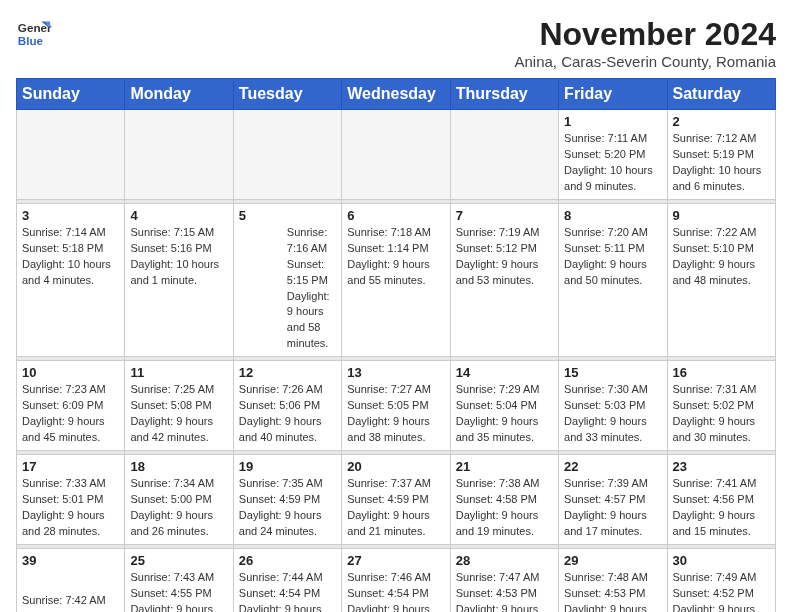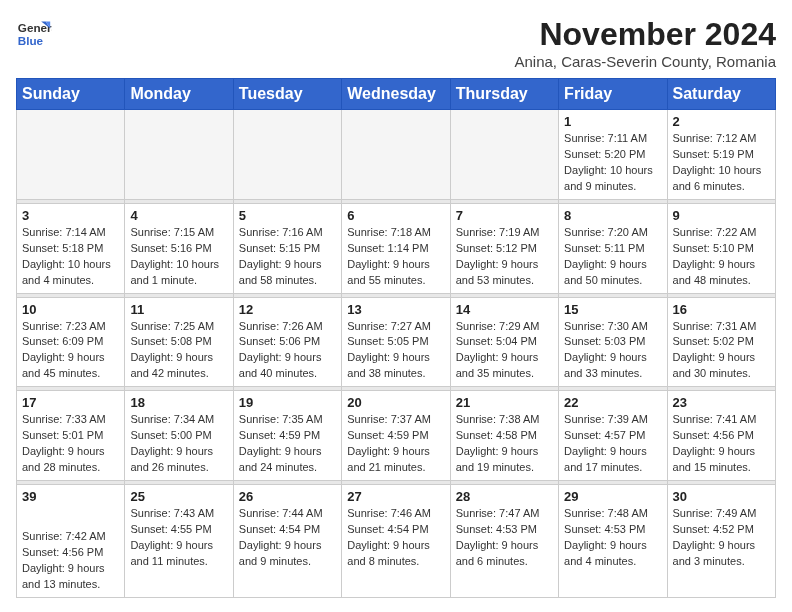--- a/index.html
+++ b/index.html
@@ -149,21 +149,21 @@
 Daylight: 10 hours and 4 minutes.</div>
         </td>
         <td>
           <span class="day-number">4</span>
           <div class="day-info" style="white-space: pre-line;">Sunrise: 7:15 AM
 Sunset: 5:16 PM
 Daylight: 10 hours and 1 minute.</div>
         </td>
         <td>
           <span class="day-number">5</span>
-          <div class="day-info" style="white-space: pre-line;">Sunrise: 7:16 AM
+          <div class="day-info" style="white-space: pre-line; margin-left: 48px;">Sunrise: 7:16 AM
 Sunset: 5:15 PM
 Daylight: 9 hours and 58 minutes.</div>
         </td>
         <td>
           <span class="day-number">6</span>
           <div class="day-info" style="white-space: pre-line;">Sunrise: 7:18 AM
 Sunset: 1:14 PM
 Daylight: 9 hours and 55 minutes.</div>
         </td>
         <td>

